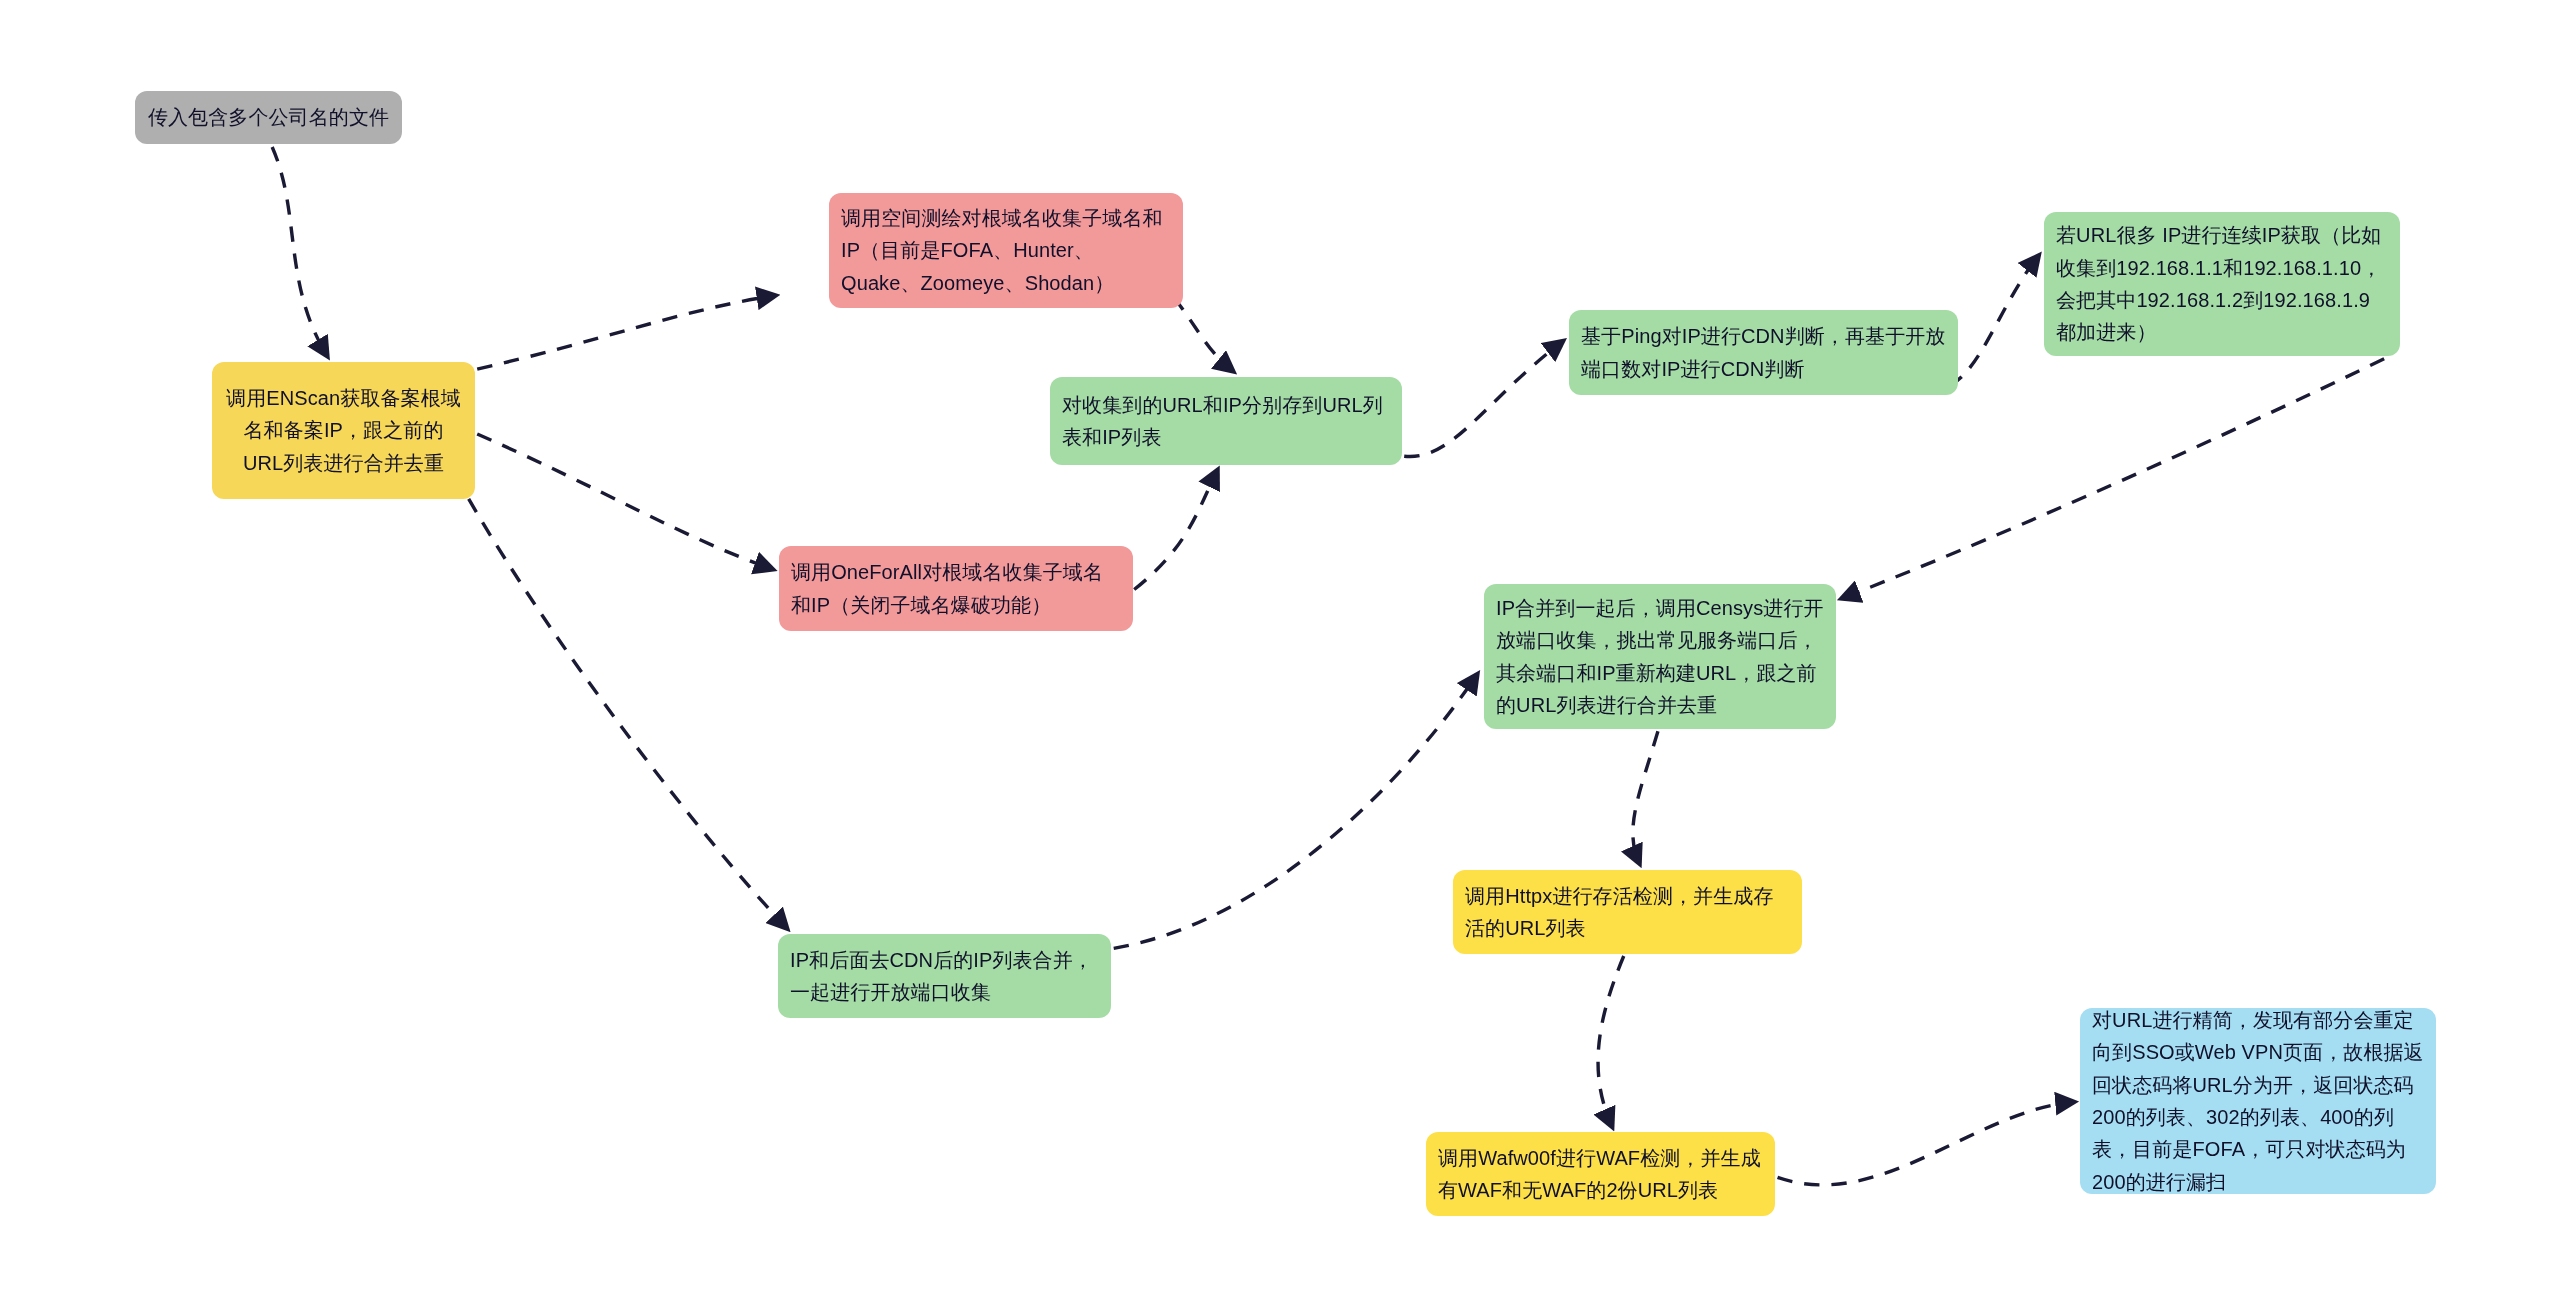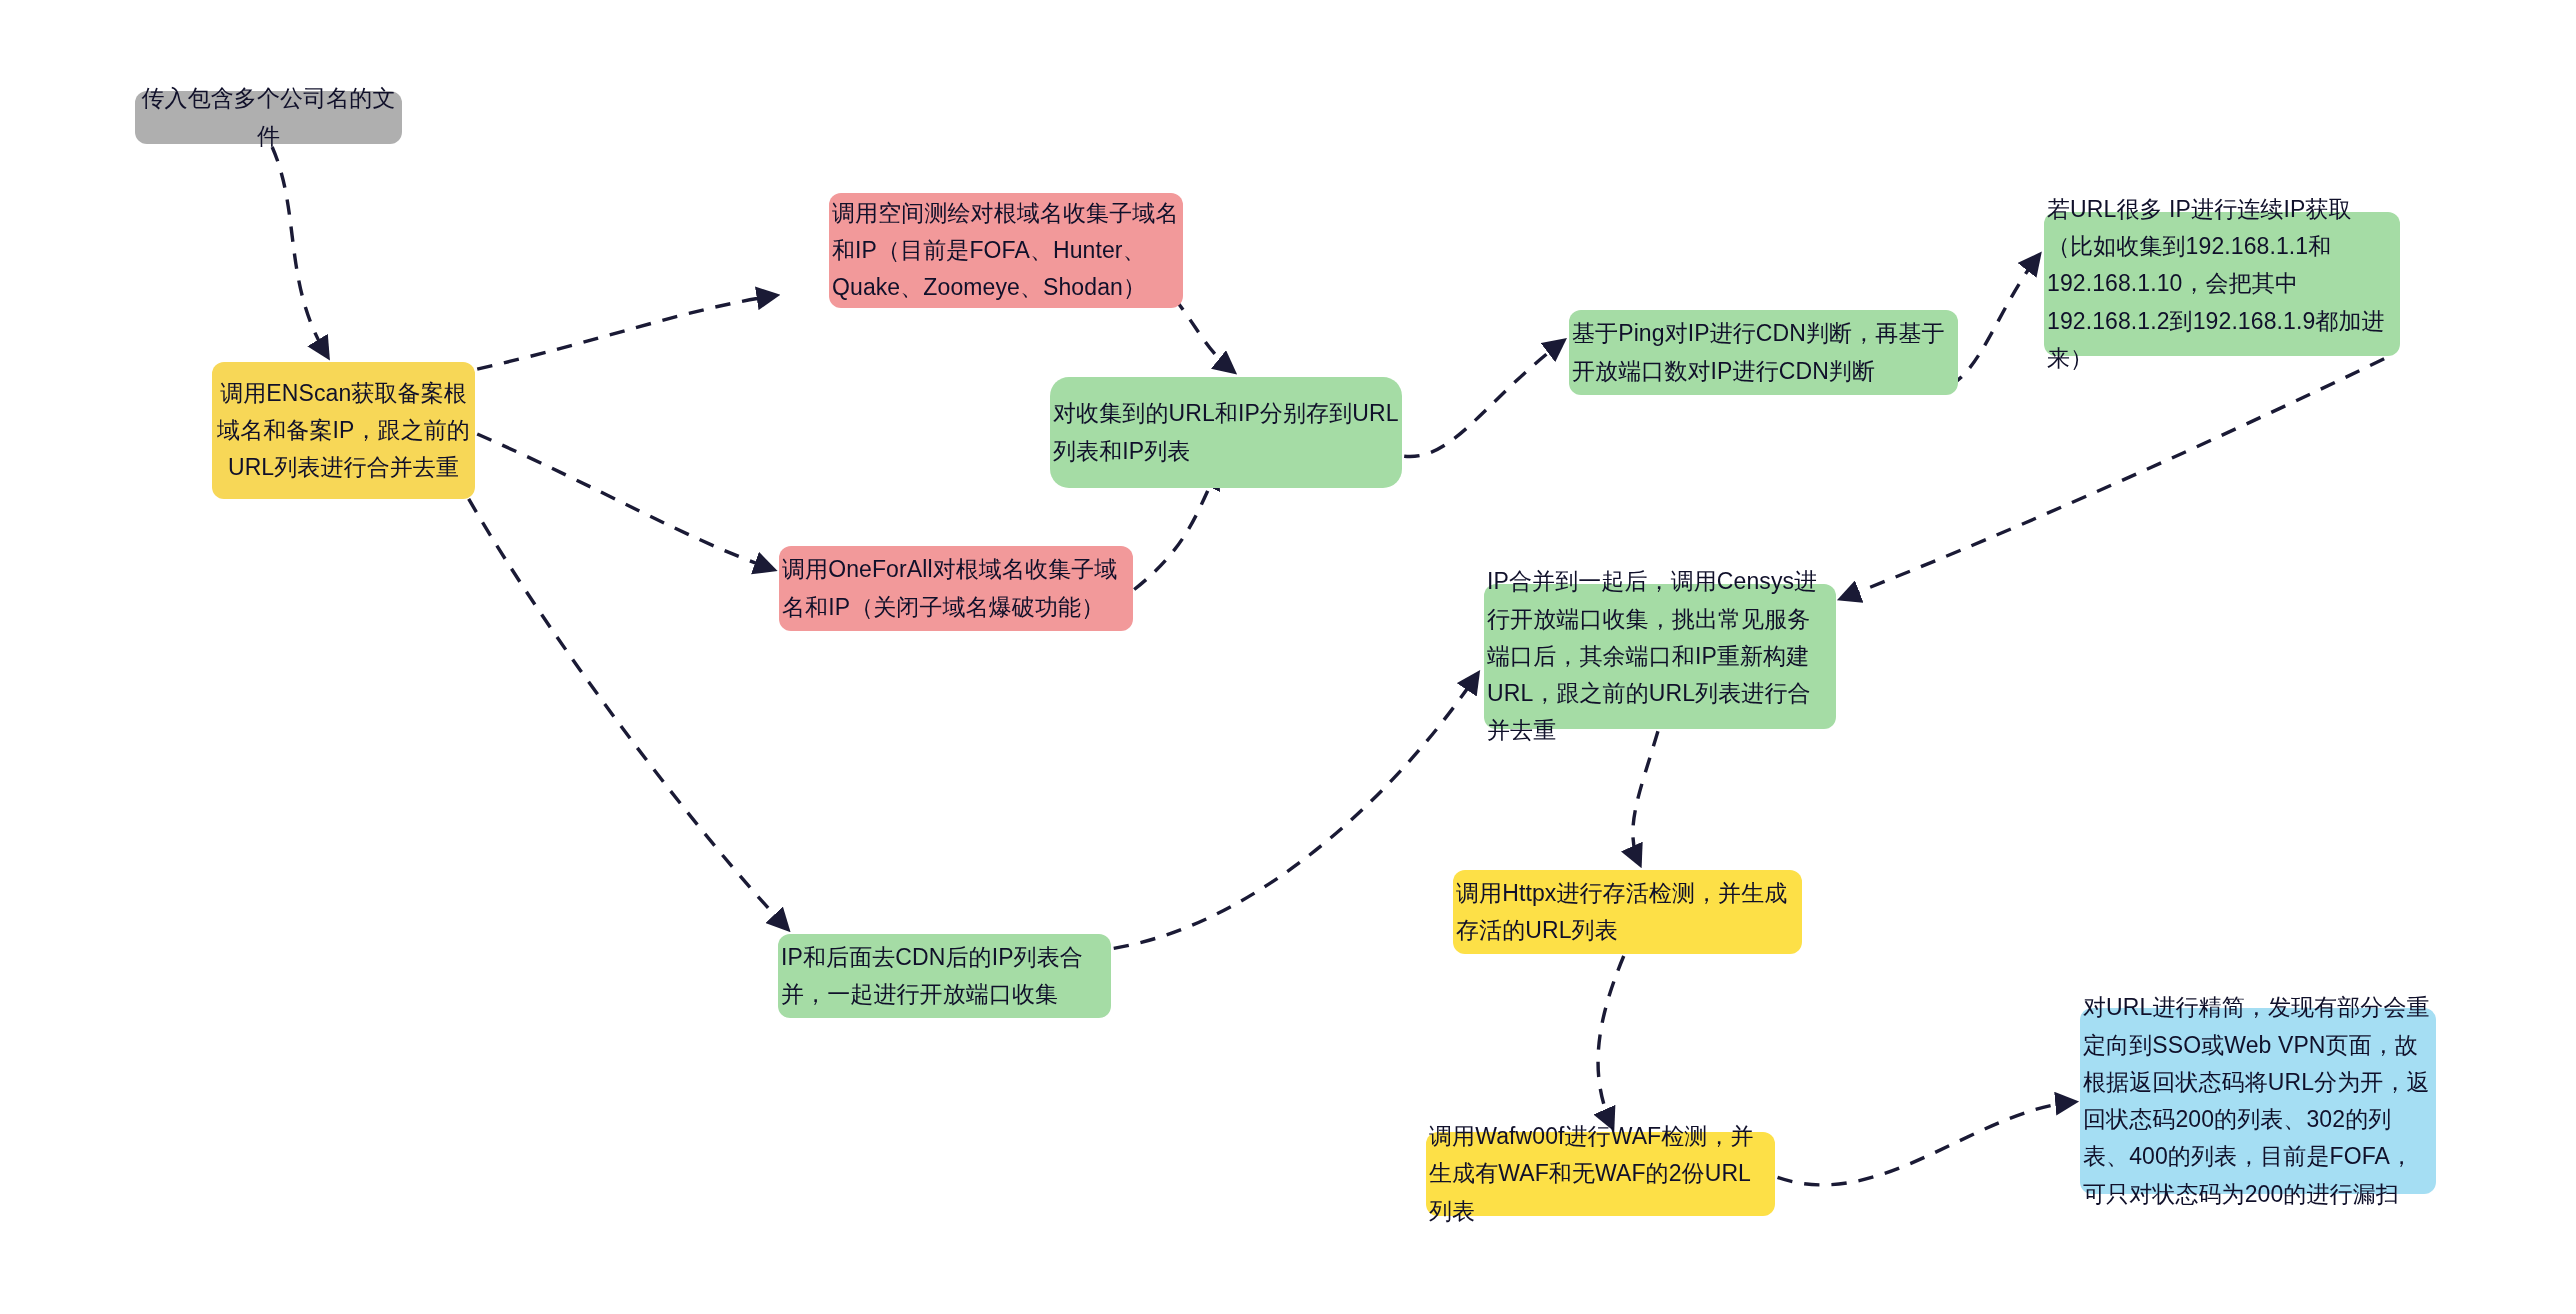--- a/index.html
+++ b/index.html
@@ -1,22 +1,22 @@
 <!DOCTYPE html>
 <html style="font-size:13.7px"><head>
 <meta charset="utf-8">
 <style>
   html,body{margin:0;padding:0;background:#ffffff;}
   #canvas{position:relative;width:2576px;height:1314px;background:#ffffff;
     font-family:"Liberation Sans","DejaVu Sans",sans-serif;overflow:hidden;}
   #edges{position:absolute;left:0;top:0;width:2576px;height:1314px;pointer-events:none;}
   .node{position:absolute;box-sizing:border-box;border-radius:12px;
     display:flex;align-items:center;justify-content:flex-start;
-    padding:12px 3px;color:#10102a;line-height:1.62;
-    font-size:23px;letter-spacing:0.1px;white-space:pre-wrap;word-break:break-word;}
+    padding:12px 12px;color:#10102a;line-height:1.62;
+    font-size:20px;letter-spacing:0.1px;white-space:pre-wrap;word-break:break-word;}
   .node.center{justify-content:center;text-align:center;}
   .n-gray{background:#afafaf;}
   .n-yellow{background:#f7d757;}
   .n-pink{background:#f2999a;}
   .n-green{background:#a5dca5;}
   .n-teal{background:#fde047;}
   .n-blue{background:#a5def3;}
 </style>
 </head>
 <body>
@@ -42,21 +42,21 @@
         <path d="M 1940 856 C 1918 930 1900 970 1918 1010" fill="none" stroke="#1a1a35" stroke-width="4" stroke-dasharray="18 14" stroke-linecap="butt" marker-end="url(#arrow)"></path>
         <path d="M 1900 1119 C 1866 1200 1860 1260 1886 1318" fill="none" stroke="#1a1a35" stroke-width="4" stroke-dasharray="18 14" stroke-linecap="butt" marker-end="url(#arrow)"></path>
         <path d="M 2080 1378 C 2200 1420 2310 1300 2426 1290" fill="none" stroke="#1a1a35" stroke-width="4" stroke-dasharray="18 14" stroke-linecap="butt" marker-end="url(#arrow)"></path>
       </g>
   </svg>
   <div id="node-layer">
       <div class="node n-gray center" style="left: 135px; top: 91px; width: 267px; height: 53px;"><span>传入包含多个公司名的文件</span></div>
       <div class="node n-yellow center" style="left: 212px; top: 362px; width: 263px; height: 137px;"><span>调用ENScan获取备案根域名和备案IP，跟之前的URL列表进行合并去重</span></div>
       <div class="node n-pink" style="left: 782px; top: 193px; width: 354px; height: 115px; margin-left: 47px;"><span>调用空间测绘对根域名收集子域名和IP（目前是FOFA、Hunter、Quake、Zoomeye、Shodan）</span></div>
       <div class="node n-pink" style="left: 779px; top: 546px; width: 354px; height: 85px;"><span>调用OneForAll对根域名收集子域名和IP（关闭子域名爆破功能）</span></div>
-      <div class="node n-green" style="left: 1050px; top: 377px; width: 352px; height: 111px; border-radius: 19px;"><span>对收集到的URL和IP分别存到URL列表和IP列表</span></div>
+      <div class="node n-green" style="left: 1050px; top: 377px; width: 352px; height: 88px;"><span>对收集到的URL和IP分别存到URL列表和IP列表</span></div>
       <div class="node n-green" style="left: 1569px; top: 310px; width: 389px; height: 85px;"><span>基于Ping对IP进行CDN判断，再基于开放端口数对IP进行CDN判断</span></div>
       <div class="node n-green" style="left: 2044px; top: 212px; width: 356px; height: 144px;"><span>若URL很多 IP进行连续IP获取（比如收集到192.168.1.1和192.168.1.10，会把其中192.168.1.2到192.168.1.9都加进来）</span></div>
       <div class="node n-green" style="left: 1484px; top: 584px; width: 352px; height: 145px;"><span>IP合并到一起后，调用Censys进行开放端口收集，挑出常见服务端口后，其余端口和IP重新构建URL，跟之前的URL列表进行合并去重</span></div>
       <div class="node n-green" style="left: 778px; top: 934px; width: 333px; height: 84px;"><span>IP和后面去CDN后的IP列表合并，一起进行开放端口收集</span></div>
       <div class="node n-teal" style="left: 1453px; top: 870px; width: 349px; height: 84px;"><span>调用Httpx进行存活检测，并生成存活的URL列表</span></div>
       <div class="node n-teal" style="left: 1426px; top: 1132px; width: 349px; height: 84px;"><span>调用Wafw00f进行WAF检测，并生成有WAF和无WAF的2份URL列表</span></div>
       <div class="node n-blue" style="left: 2080px; top: 1008px; width: 356px; height: 186px;"><span>对URL进行精简，发现有部分会重定向到SSO或Web VPN页面，故根据返回状态码将URL分为开，返回状态码200的列表、302的列表、400的列表，目前是FOFA，可只对状态码为200的进行漏扫</span></div>
     </div>
 </div>
 

